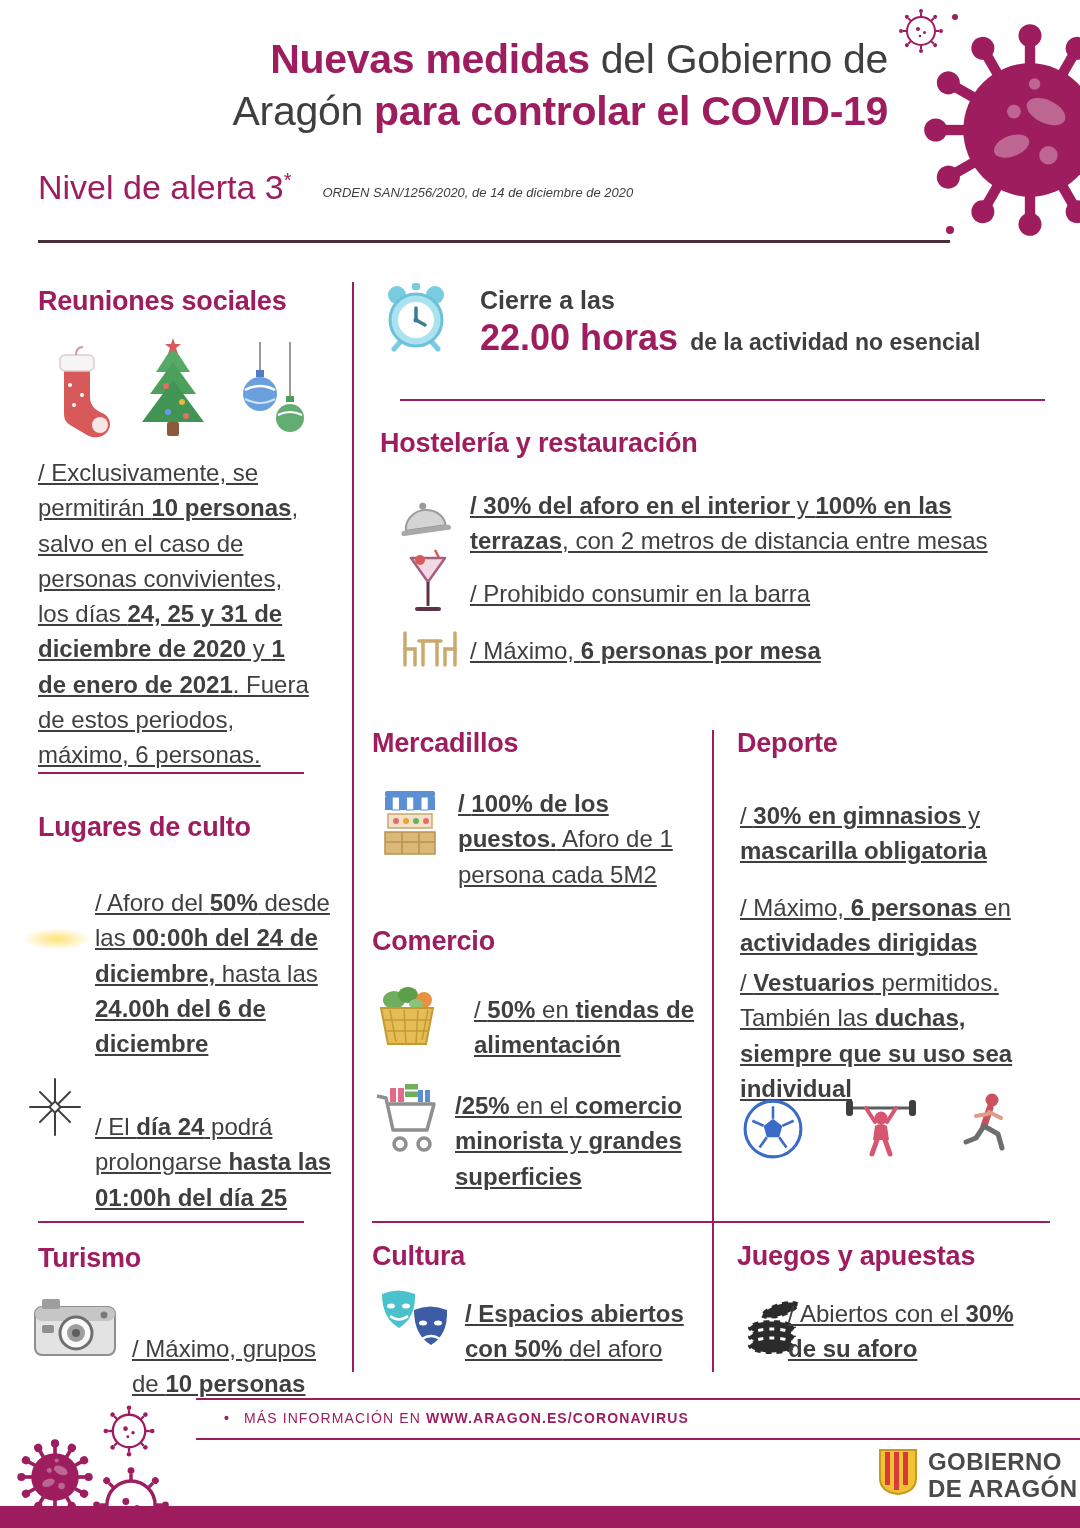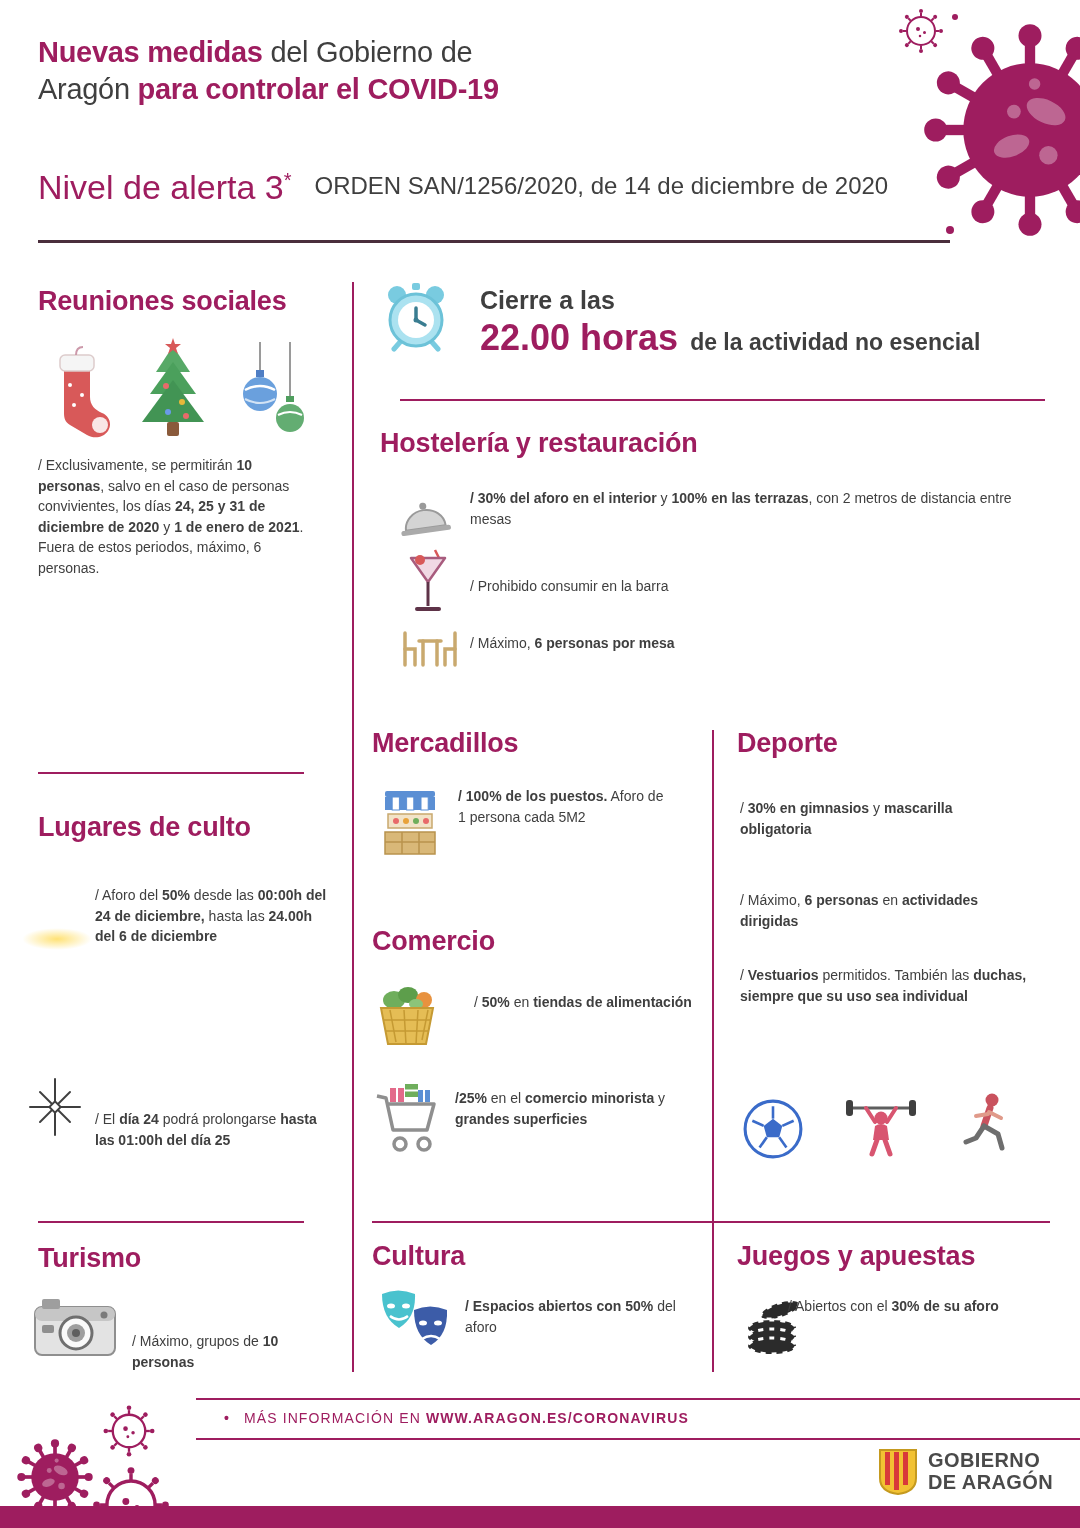--- a/index.html
+++ b/index.html
@@ -7,31 +7,31 @@
     --dark:#3f3f3f;
   }
   *{margin:0;padding:0;box-sizing:border-box;}
   html,body{background:#ececec;}
   body{font-family:"Liberation Sans","DejaVu Sans",sans-serif;color:var(--dark);}
   .page{position:relative;width:1080px;height:1528px;background:#ffffff;overflow:hidden;margin:0 auto;}
   .abs{position:absolute;}
   .b{font-weight:700;}
   .m{color:var(--magenta);}
   .bullet{margin-right:14px;font-weight:700;}
-  .title{font-size:29px;line-height:1.26;white-space:pre-line;letter-spacing:-0.3px;color:var(--dark);}
+  .title{font-size:41px;line-height:1.26;white-space:pre-line;letter-spacing:-0.3px;color:var(--dark);text-align:right;}
   .h2{font-weight:700;color:var(--magenta);font-size:27px;letter-spacing:-0.2px;}
-  .body-text{font-size:14px;line-height:1.47;color:var(--dark);}
+  .body-text{font-size:24px;line-height:1.47;color:var(--dark);text-decoration:underline;}
   .rule{background:var(--magenta);height:2px;}
   .rule-dark{background:#4a2e3c;height:3px;}
   .vrule{background:var(--magenta);width:2px;}
   .glow{background:radial-gradient(ellipse at center,rgba(255,224,110,0.95) 0%,rgba(255,224,110,0) 70%);}
   .dot{border-radius:50%;background:var(--magenta);}
-  .logo-text{font-size:20px;font-weight:700;color:#4a4a4a;line-height:1.12;letter-spacing:0.4px;}
+  .logo-text{font-size:24px;font-weight:700;color:#4a4a4a;line-height:1.12;letter-spacing:0.4px;}
   .alert{font-size:34px;color:var(--magenta);}
-  .order{font-size:24px;color:var(--dark);padding-bottom:7px;}
+  .order{font-size:13px;font-style:italic;color:var(--dark);padding-bottom:7px;}
   .closure-l1{font-size:25px;font-weight:700;color:var(--dark);}
   .closure-time{font-size:36px;font-weight:700;color:var(--magenta);}
   .closure-suffix{font-size:23px;font-weight:700;color:var(--dark);margin-left:12px;}
   .footer-info{font-size:14px;letter-spacing:1.1px;color:var(--magenta);}
 </style>
 </head>
 <body>
 
 <svg style="position:absolute;width:0;height:0;" aria-hidden="true">
   <defs>
@@ -138,21 +138,21 @@
       </g>
     </symbol>
   </defs>
 </svg>
 
 <div class="page">
 
   <div class="abs title" style="left:38px;top:34px;width:850px;"><span class="b m">Nuevas medidas</span><span> del Gobierno de
 Aragón </span><span class="b m">para controlar el COVID-19</span></div>
 
-  <div class="abs" style="left:38px;top:168px;display:flex;align-items:flex-end;gap:23px;text-align:center;">
+  <div class="abs" style="left:38px;top:168px;display:flex;align-items:flex-end;gap:31px;text-align:center;">
     <div class="alert"><span>Nivel de alerta 3</span><sup style="font-size:20px;">*</sup></div>
     <div class="order">ORDEN SAN/1256/2020, de 14 de diciembre de 2020</div>
   </div>
 
   <div class="abs rule-dark" style="left:38px;top:240px;width:912px;"></div>
 
   <svg class="abs" style="left:896px;top:6px;width:50px;height:50px;color:var(--magenta);">
       <use href="#sym-virus-outline"></use>
     </svg>
   <div class="abs dot" style="left:952px;top:14px;width:6px;height:6px;"></div>

